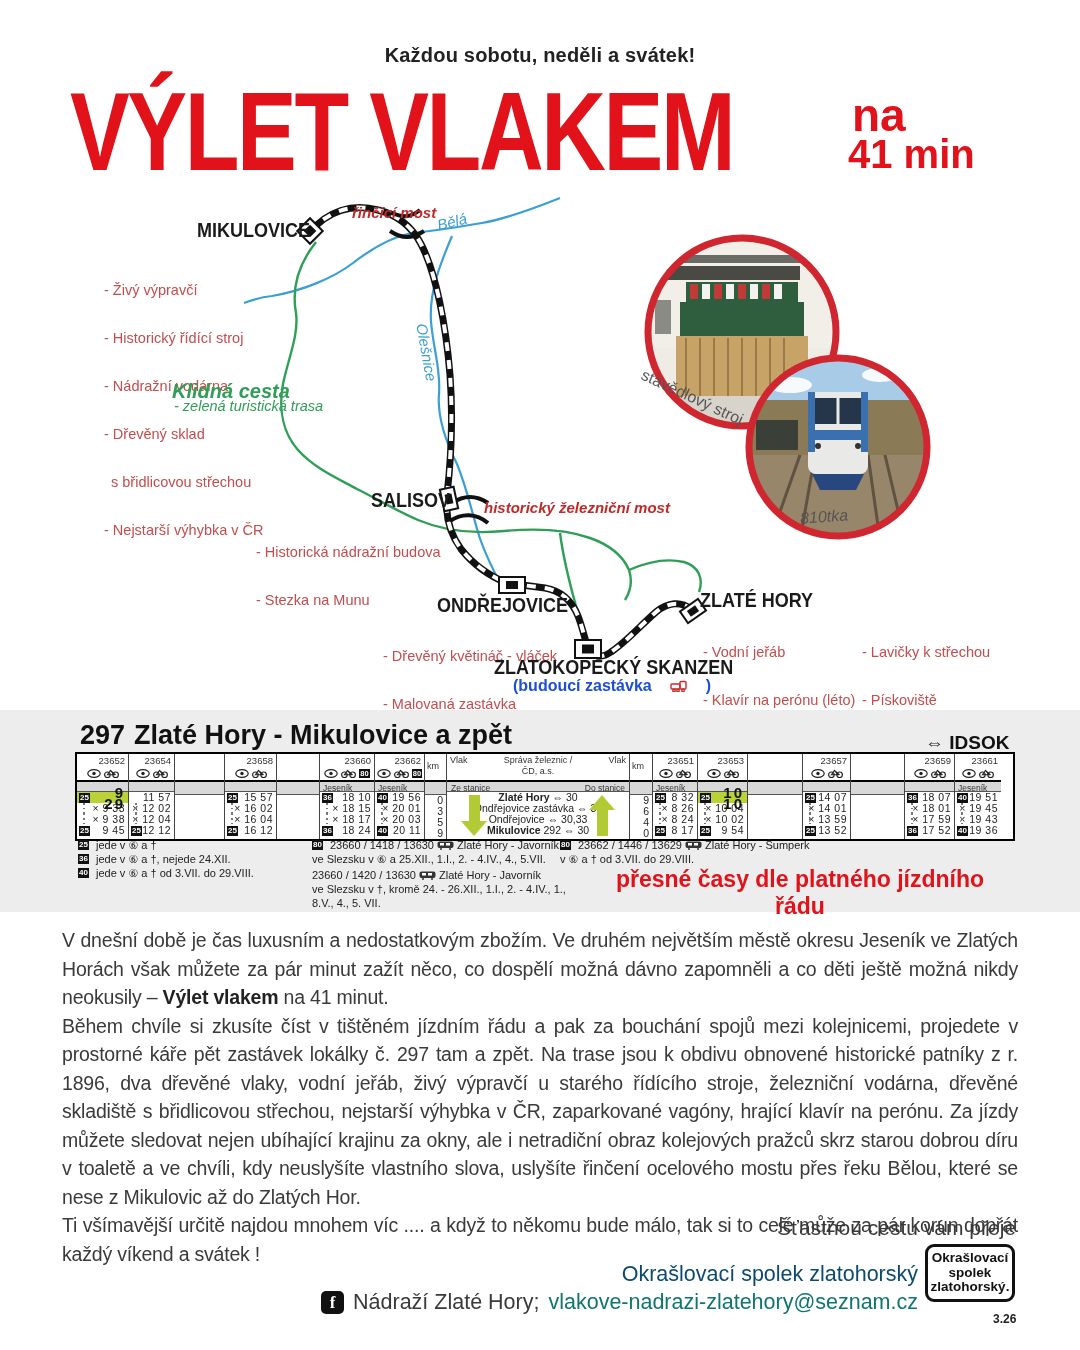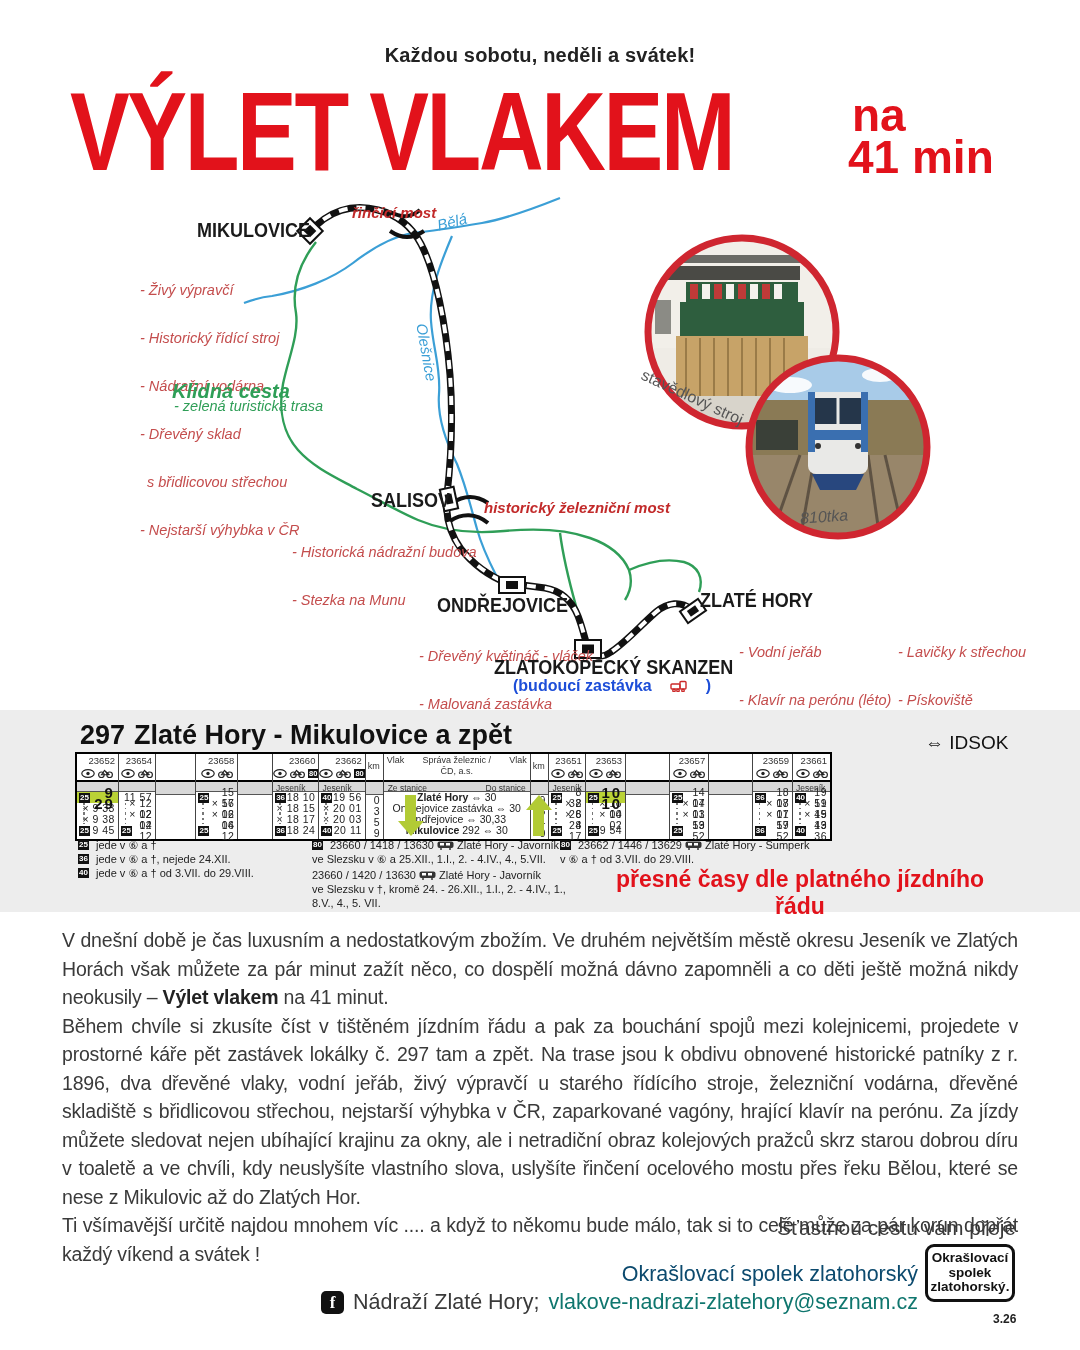--- a/index.html
+++ b/index.html
@@ -7,41 +7,41 @@
           font-family:"Liberation Sans",sans-serif;color:#222;}
   [data-interactable]{box-sizing:border-box;}
 
   
   .subtitle{position:absolute;left:0;right:0;top:44px;text-align:center;
             font-size:20px;font-weight:700;color:#222;letter-spacing:0.2px;}
   .main-title{position:absolute;left:70px;top:76px;font-size:112px;font-weight:800;
               color:#e2121b;letter-spacing:-3px;white-space:nowrap;
               transform:scaleX(0.80);transform-origin:left top;line-height:1;}
   .title-na{position:absolute;left:852px;top:92px;font-size:46px;font-weight:800;color:#e2121b;line-height:1;}
-  .title-min{position:absolute;left:848px;top:134px;font-size:46px;font-weight:800;color:#e2121b;line-height:1;}
+  .title-min{position:absolute;left:848px;top:134px;font-size:40px;font-weight:800;color:#e2121b;line-height:1;}
 
   
   .map-label{position:absolute;white-space:nowrap;}
   .sta{font-weight:700;font-size:20px;color:#1a1a1a;transform:scaleX(0.9);transform-origin:left top;}
   .red-bridge{color:#c22a2a;font-weight:700;font-style:italic;font-size:15px;}
-  .red-note{color:#c44d4d;font-style:italic;font-size:14.5px;line-height:16px;white-space:pre;margin-left:36px;}
+  .red-note{color:#c44d4d;font-size:14.5px;line-height:16px;white-space:pre;}
   .red-note .ind{padding-left:7px;}
   .blue-label{color:#3b9fd6;font-size:15px;font-style:italic;}
   .green-title{color:#2f9e57;font-weight:700;font-size:20px;font-style:italic;}
   .green-sub{color:#2f9e57;font-size:14.5px;font-style:italic;}
   .skz-note{color:#1d4ed8;font-weight:700;font-size:16px;display:flex;align-items:center;gap:18px;}
   .photo-cap{color:#555;font-size:16px;}
 
   
   .tt-band{position:absolute;left:0;top:710px;width:1080px;height:202px;background:#ededed;}
   .tt-num{position:absolute;left:80px;top:720px;font-size:27px;font-weight:800;color:#111;}
   .tt-title{position:absolute;left:134px;top:720px;font-size:27px;font-weight:800;color:#111;}
-  .tt-idsok{position:absolute;left:925px;top:732px;font-size:19px;font-weight:400;color:#111;}
-
-  .ttable{position:absolute;left:75px;top:752px;width:757px;background:#fff;
+  .tt-idsok{position:absolute;left:925px;top:732px;font-size:19px;font-weight:700;color:#111;}
+
+  .ttable{position:absolute;left:75px;top:752px;width:940px;background:#fff;
           border:2px solid #000;display:flex;font-size:10.5px;}
   .tc{border-right:1px solid #444;display:flex;flex-direction:column;}
   .tc:last-child{border-right:none;}
   .tnum{height:13px;line-height:13px;text-align:right;padding-right:3px;font-size:9.5px;color:#333;}
   .tico{height:13px;display:flex;align-items:center;justify-content:center;gap:3px;}
   .tsub{height:12px;line-height:12px;background:#d8d8d8;border-top:2px solid #000000;
         border-bottom:1px solid #555;font-size:8.5px;color:#333;padding-left:3px;}
   .trw{height:11px;line-height:11px;display:flex;align-items:center;padding:0 3px 0 2px;position:relative;}
   .tm{flex:1;text-align:right;color:#222;letter-spacing:0.5px;}
   .bdg{background:#111;color:#fff;font-size:8px;font-weight:700;min-width:11px;height:10px;

